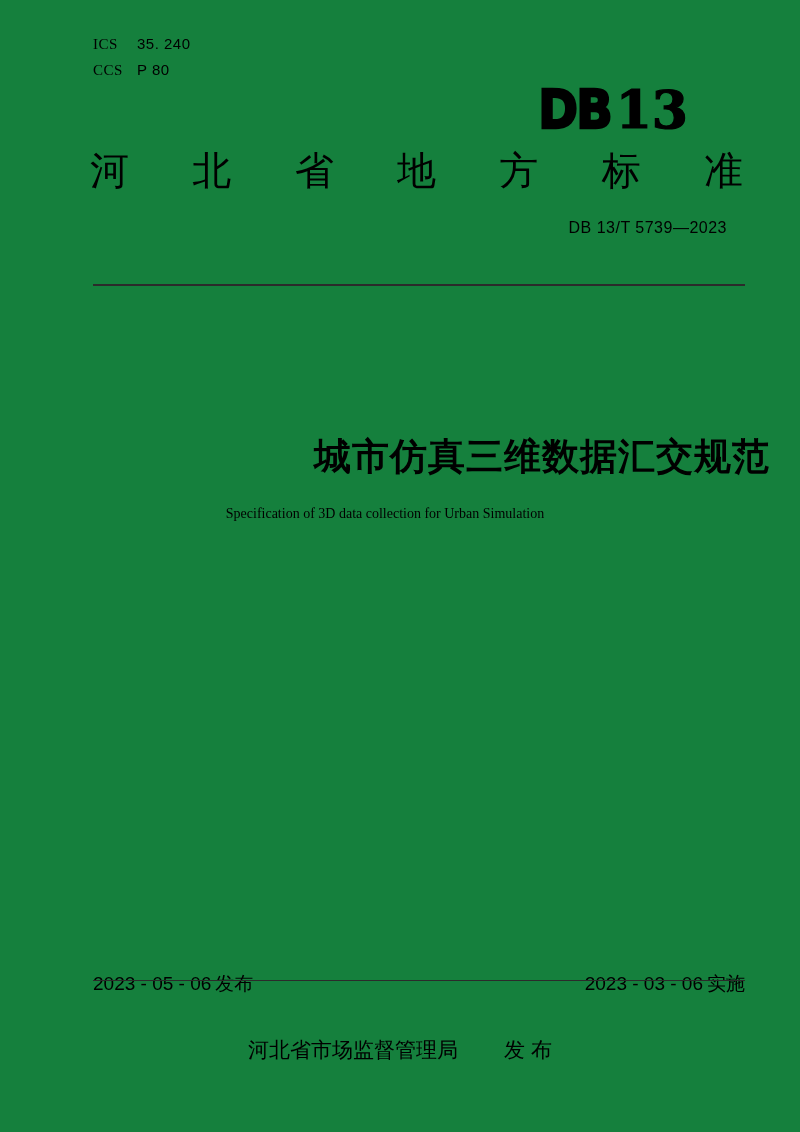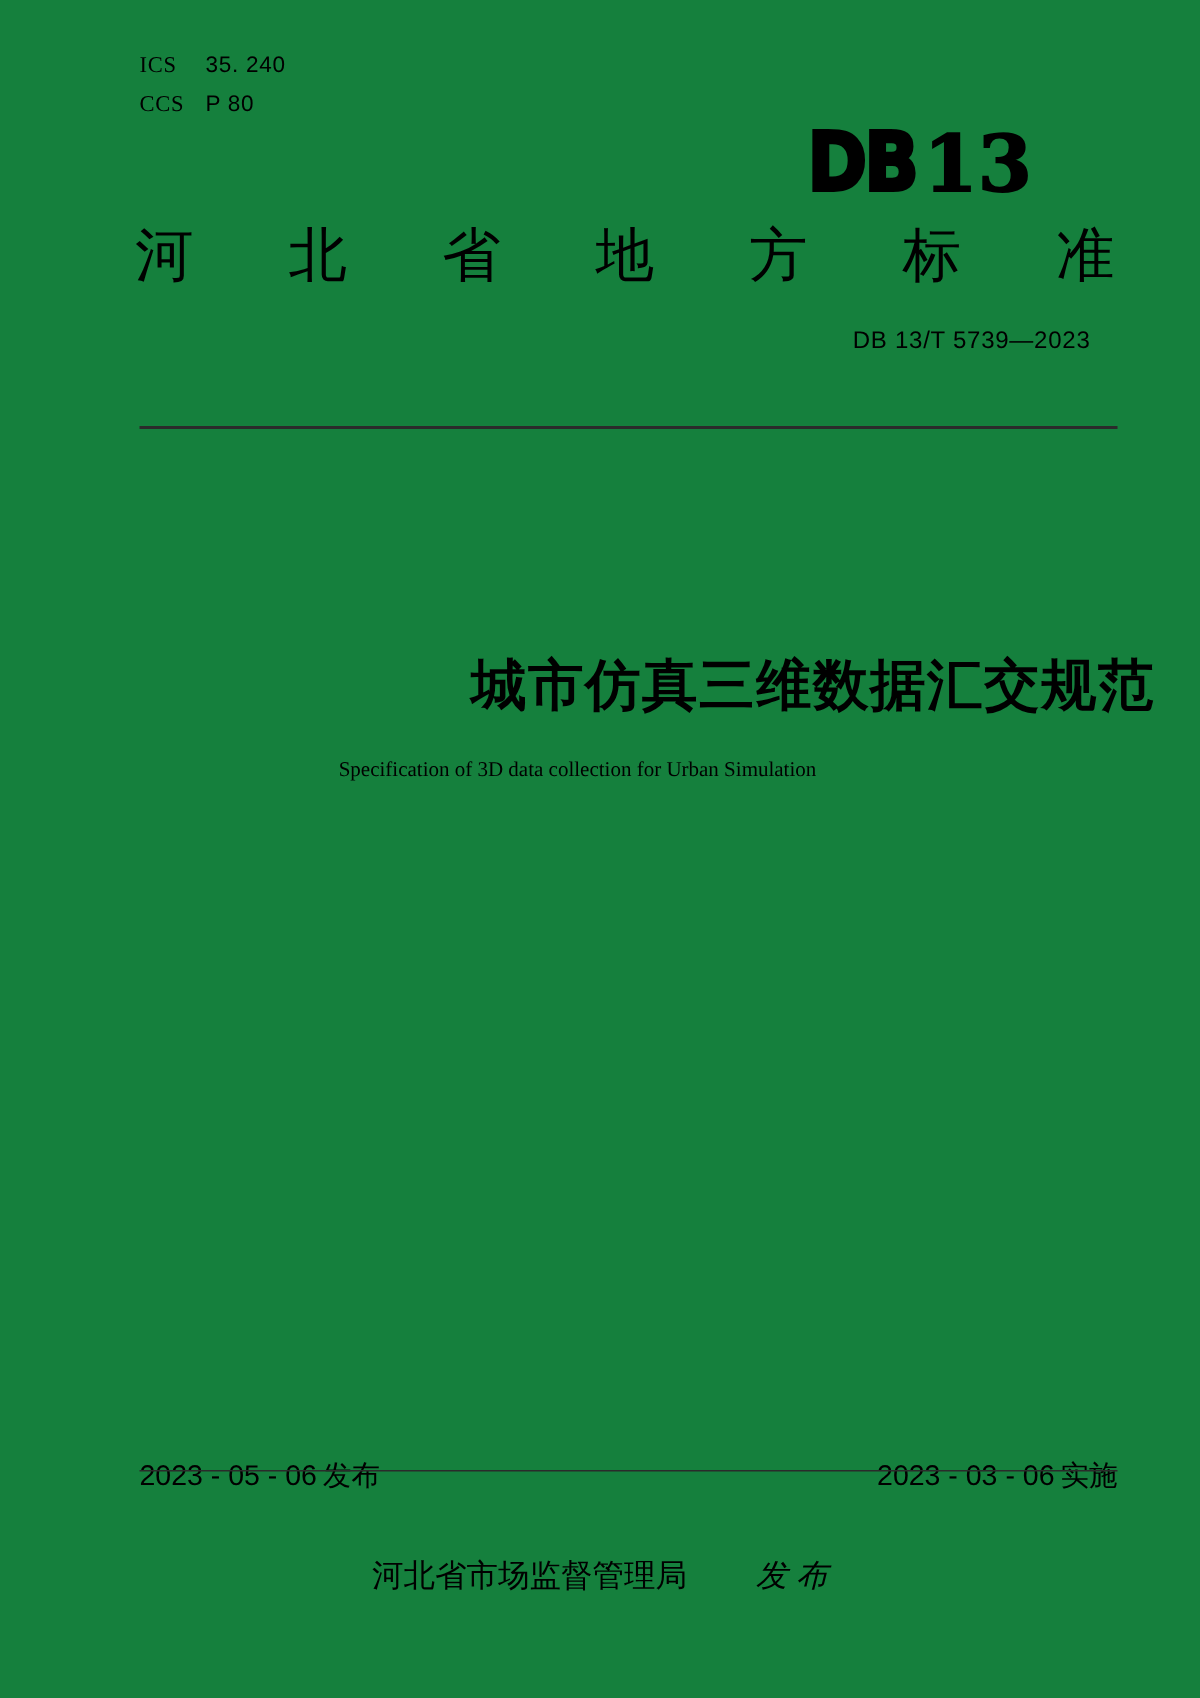--- a/index.html
+++ b/index.html
@@ -128,21 +128,21 @@
   
   .publisher {
     position: absolute;
     top: 1036px;
     left: 0;
     right: 0;
     text-align: center;
     font-size: 21px;
     white-space: nowrap;
   }
-  .publish-label { margin-left: 46px; font-style: italic; }
+  .publish-label { margin-left: 46px; }
 </style>
 </head>
 <body>
 
 <div class="page">
 
   <div class="codes">
     <div class="code-line">
       <span class="code-label">ICS</span><span class="code-value">35. 240</span>
     </div>

